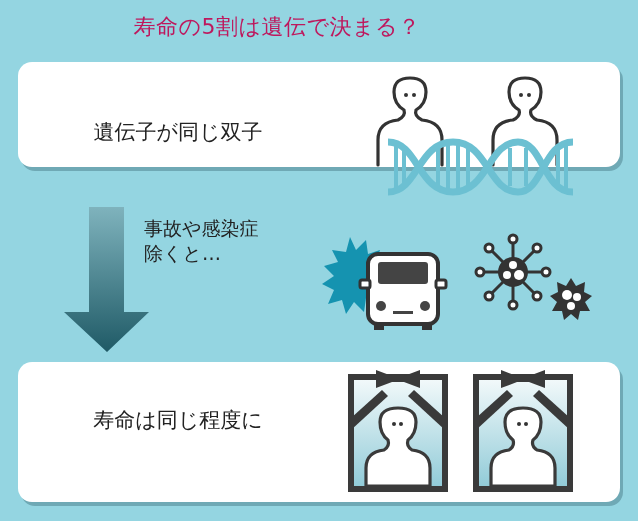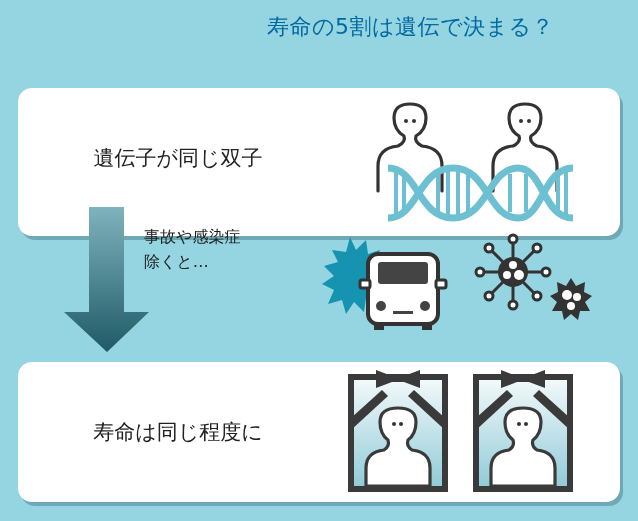--- a/index.html
+++ b/index.html
@@ -1,37 +1,37 @@
 <!DOCTYPE html>
 <html><head>
 <meta charset="utf-8">
 <style>
   html, body { margin:0; padding:0; }
   body {
     width:638px; height:521px; background:#94d5e1; position:relative; overflow:hidden;
     font-family: "DejaVu Sans", "Liberation Sans", sans-serif; color:#222;
   }
   .title {
-    position:absolute; left:0; top:12px; width:554px; text-align:right;
-    font-size:22px; color:#0369a1; letter-spacing:0.5px;
+    position:absolute; left:0; top:12px; width:554px; text-align:center;
+    font-size:22px; color:#be185d; letter-spacing:0.5px;
   }
   .card {
     position:absolute; left:18px; width:602px; background:#fff; border-radius:14px;
     box-shadow: 3px 4px 0 #6fa9b5;
   }
-  .card1 { top:62px; height:148px;margin-top:26px; }
+  .card1 { top:62px; height:105px; }
   .card2 { top:362px; height:140px; }
   .card-text {
     position:absolute; left:0; width:320px; text-align:center; font-size:21px; line-height:33px; color:#222;
   }
   .card1 .card-text { top:54px; }
-  .card2 .card-text { top:54px; }
+  .card2 .card-text { top:42px; }
   .arrow { position:absolute; left:64px; top:207px; }
   .mid-text {
-    position:absolute; left:144px; top:224px; font-size:16px; line-height:25px; color:#222;
+    position:absolute; left:144px; top:216px; font-size:19px; line-height:25px; color:#222;
   }
   svg { display:block; }
   .abs { position:absolute; }
 </style>
 </head>
 <body>
 
 <div class="title">寿命の5割は遺伝で決まる？</div>
 
 <div class="card card1">

